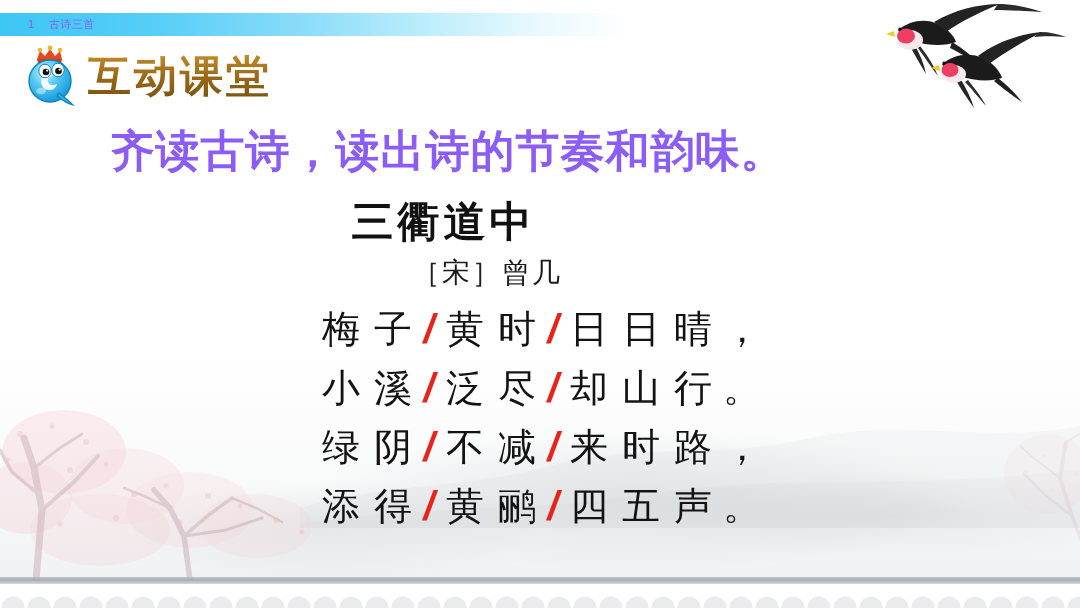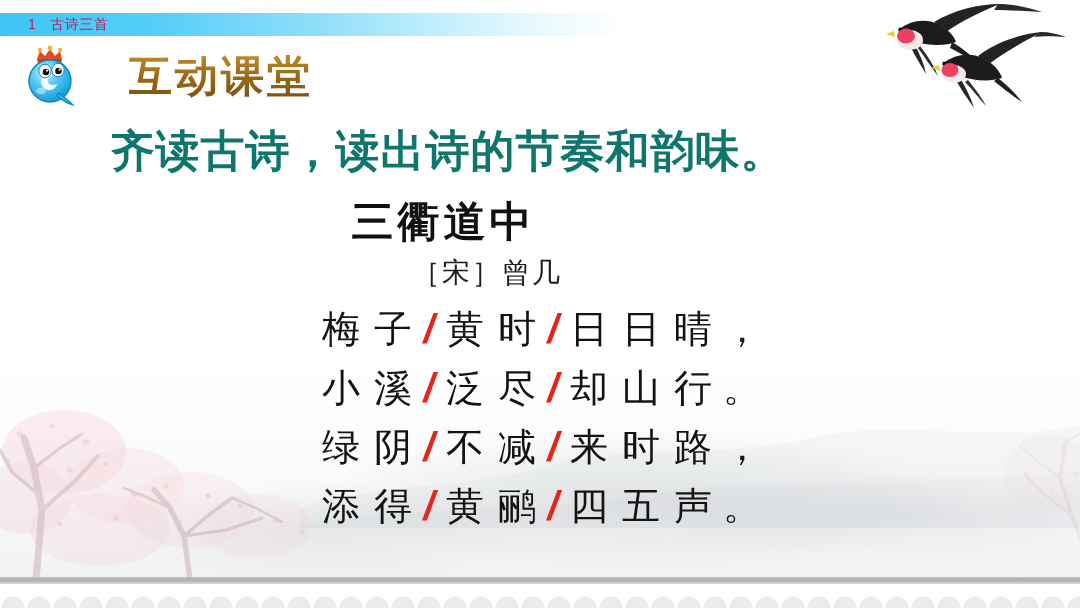--- a/index.html
+++ b/index.html
@@ -98,22 +98,22 @@
       #e6f8fe 49%,
       #ffffff 58%,
       #ffffff 100%);
   }
   .header-text {
     position: absolute;
     left: 28px;
     top: 13px;
     height: 23px;
     line-height: 23px;
-    font-size: 14px;
-    color: #be185d;
+    font-size: 11px;
+    color: #8b5cf6;
     letter-spacing: 0.5px;
     white-space: nowrap;
   }
   .header-num {
     margin-right: 14px;
   }
 
   
   .swallows {
     position: absolute;
@@ -125,21 +125,20 @@
   }
 
   
   .brand {
     position: absolute;
     left: 20px;
     top: 44px;
     display: flex;
     align-items: center;
     height: 64px;
-    gap: 41px;
   }
   .mascot {
     width: 62px;
     height: 62px;
     position: relative;
     flex: 0 0 auto;
   }
   .brand-title {
     margin-left: 6px;
     font-size: 43px;
@@ -156,21 +155,21 @@
 
   
   .instruction {
     position: absolute;
     left: 0;
     top: 122px;
     width: 896px;
     text-align: center;
     font-size: 44px;
     font-weight: bold;
-    color: #0f766e;
+    color: #8b5cf6;
     letter-spacing: 1px;
     white-space: nowrap;
   }
 
   
   .poem-title {
     position: absolute;
     left: 0;
     top: 194px;
     width: 887px;

